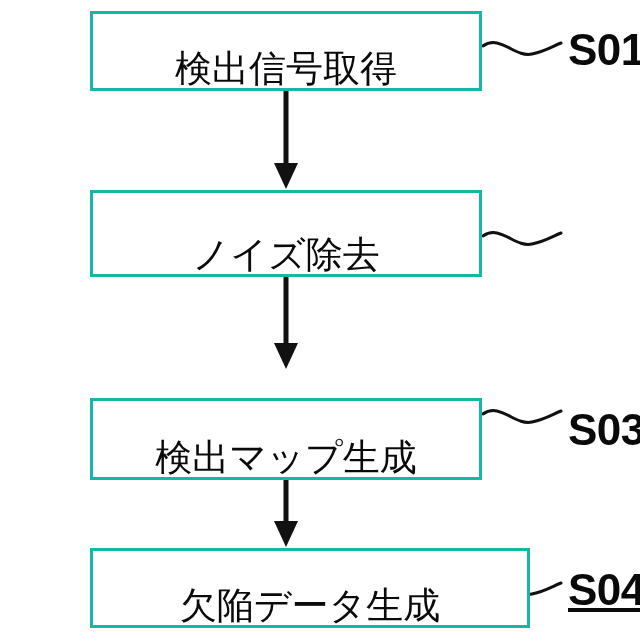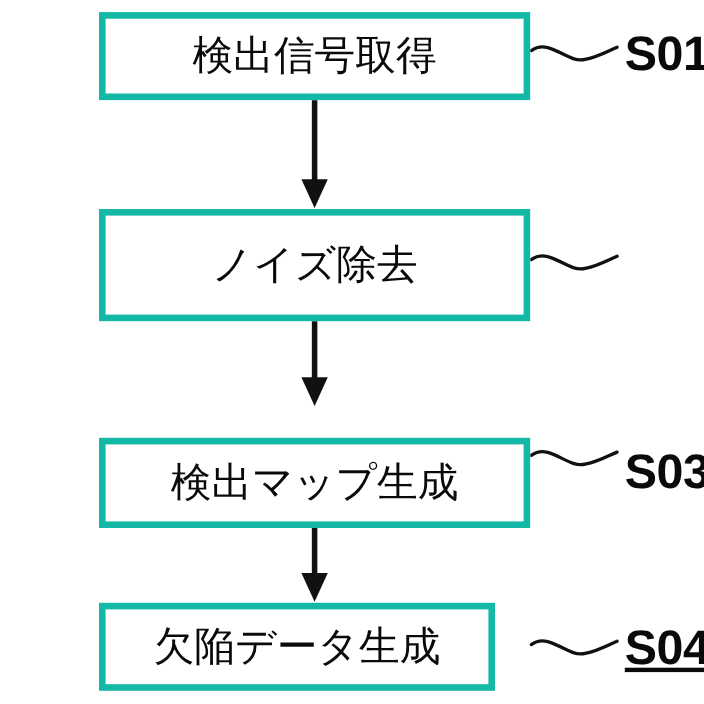--- a/index.html
+++ b/index.html
@@ -28,24 +28,24 @@
     left: 0;
     top: 0;
     width: 640px;
     height: 640px;
   }
 
   
   .process-box {
     position: absolute;
     box-sizing: border-box;
-    border: 6px solid #14b8a6;
+    border: 3px solid #14b8a6;
     background: #ffffff;
     display: flex;
-    align-items: center;
+    align-items: flex-end;
     justify-content: center;
   }
 
   .box-label {
     font-family: "DejaVu Sans", "Liberation Sans", sans-serif;
     font-size: 37px;
     line-height: 1;
     color: #0a0a0a;
     letter-spacing: 0px;
     white-space: nowrap;
@@ -94,27 +94,27 @@
     <path d="M 483 414 C 500 402, 515 426, 532 422 C 546 419, 553 414, 561 411" fill="none" stroke="#111111" stroke-width="3" stroke-linecap="round"></path>
 
     <path d="M 483 586 C 500 574, 515 598, 532 594 C 546 591, 553 586, 561 583" fill="none" stroke="#111111" stroke-width="3" stroke-linecap="round"></path>
   </svg>
 
   <div class="process-box" style="left:90px; top:11px; width:392px; height:80px;">
     <span class="box-label">検出信号取得</span>
   </div>
   <div class="step-ref" style="left:568px; top:28px;">S01</div>
 
-  <div class="process-box" style="left:90px; top:190px; width:392px; height:102px;">
+  <div class="process-box" style="left:90px; top:190px; width:392px; height:87px;">
     <span class="box-label">ノイズ除去</span>
   </div>
 
   <div class="process-box" style="left:90px; top:370px; width:392px; height:82px;margin-top:28px;">
     <span class="box-label">検出マップ生成</span>
   </div>
   <div class="step-ref" style="left:568px; top:408px;">S03</div>
 
-  <div class="process-box" style="left:90px; top:548px; width:360px; height:80px;">
+  <div class="process-box" style="left:90px; top:548px; width:440px; height:80px;">
     <span class="box-label">欠陥データ生成</span>
   </div>
   <div class="step-ref" style="left:568px; top:568px;text-decoration:underline;">S04</div>
 
 </div>
 
 </body></html>

